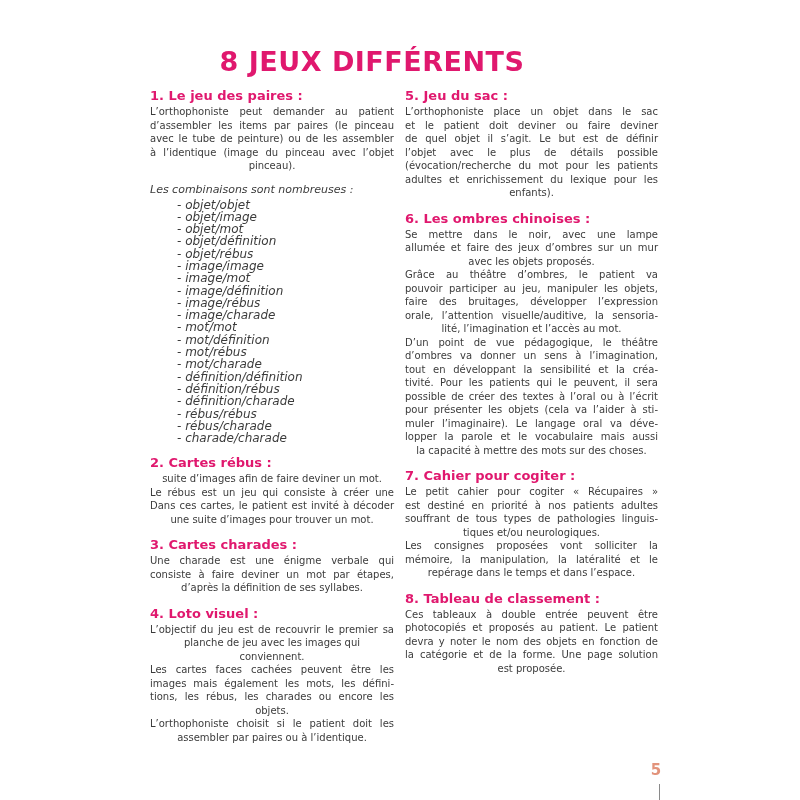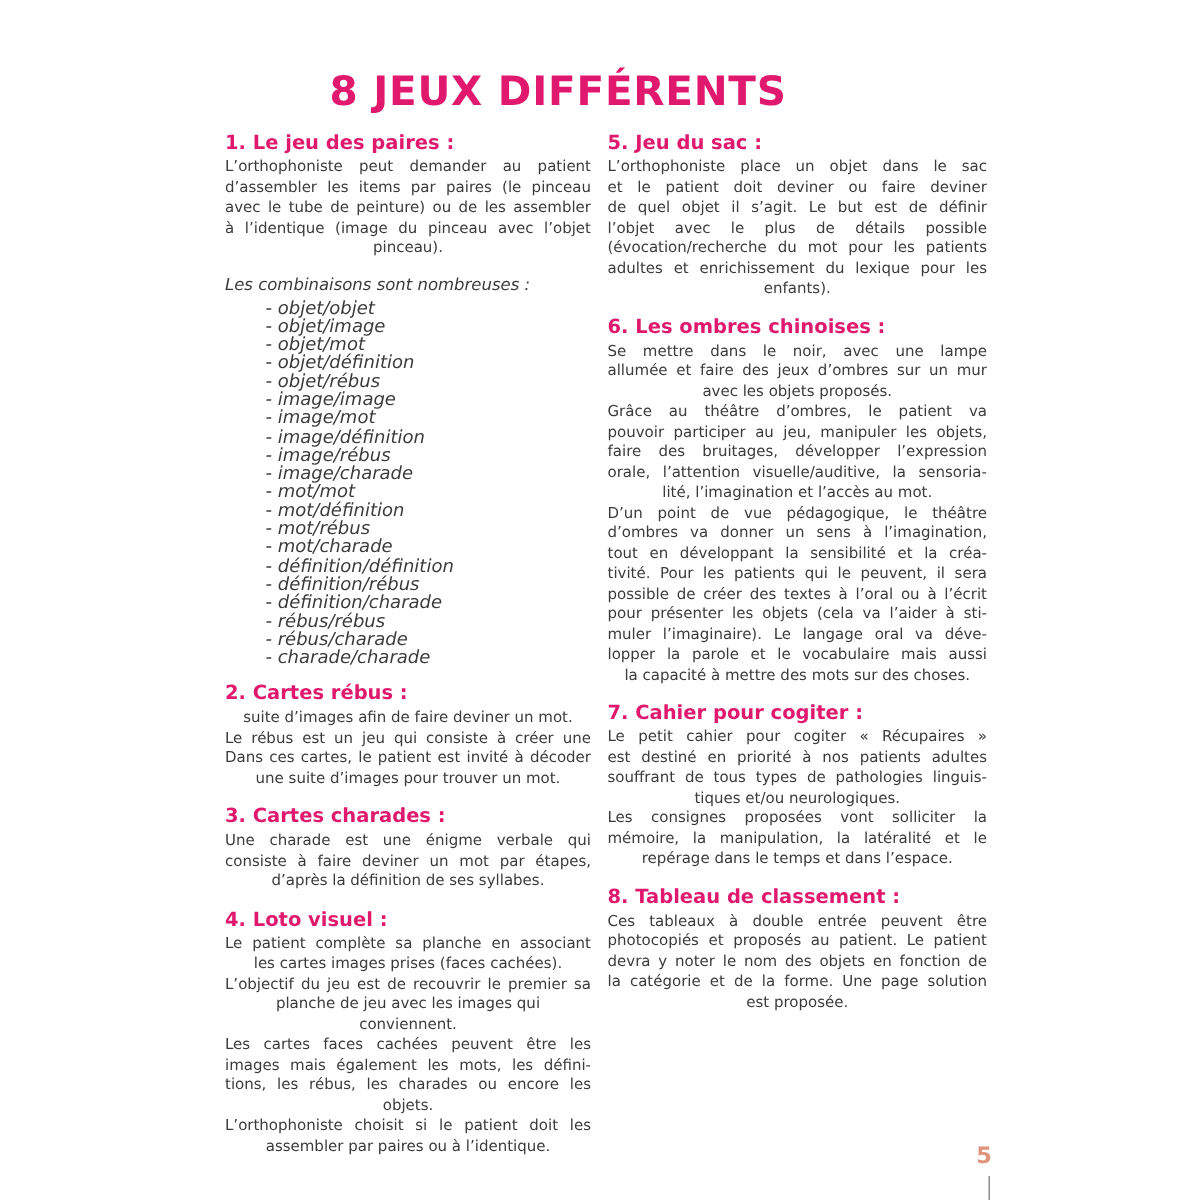--- a/index.html
+++ b/index.html
@@ -141,24 +141,20 @@
           <h2 class="sec-heading">3. Cartes charades :</h2>
           <div class="para">
             <div class="line just">Une charade est une énigme verbale qui</div>
             <div class="line just">consiste à faire deviner un mot par étapes,</div>
             <div class="line">d’après la définition de ses syllabes.</div>
           </div>
         </section>
         <section>
           <h2 class="sec-heading">4. Loto visuel :</h2>
           <div class="para">
-            <div class="line just">Le patient complète sa planche en associant</div>
-            <div class="line">les cartes images prises (faces cachées).</div>
-          </div>
-          <div class="para">
             <div class="line just">L’objectif du jeu est de recouvrir le premier sa</div>
             <div class="line">planche de jeu avec les images qui conviennent.</div>
           </div>
           <div class="para">
             <div class="line just">Les cartes faces cachées peuvent être les</div>
             <div class="line just">images mais également les mots, les défini-</div>
             <div class="line just">tions, les rébus, les charades ou encore les</div>
             <div class="line">objets.</div>
           </div>
           <div class="para">

